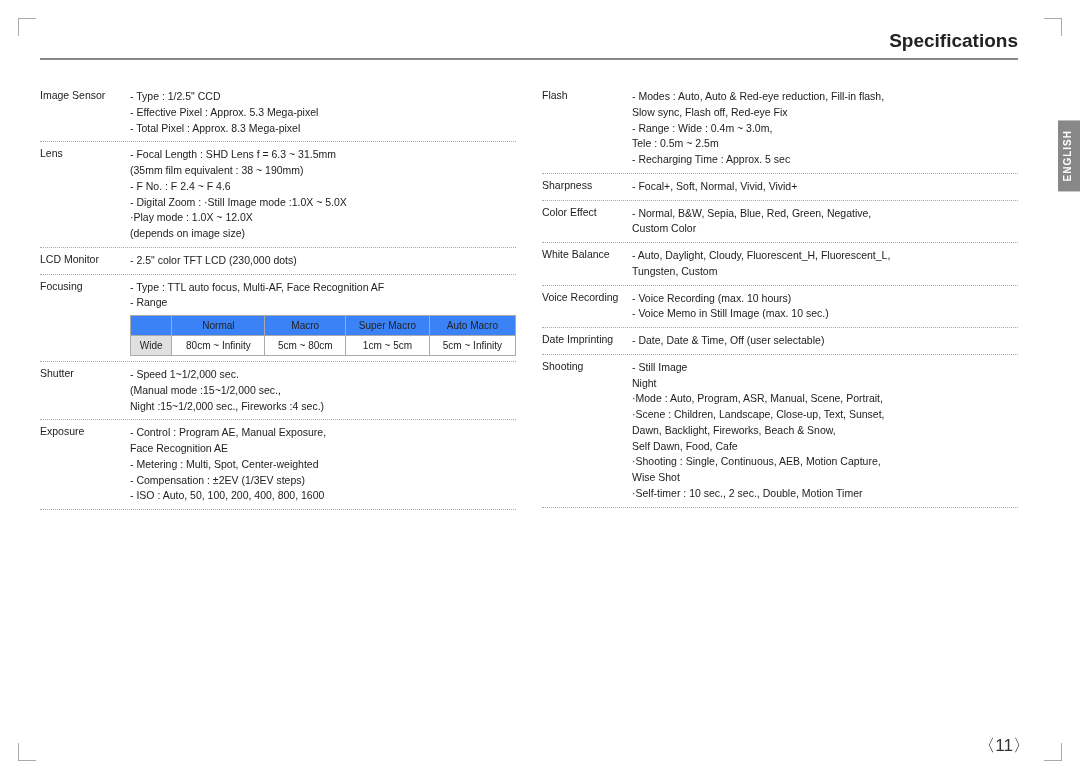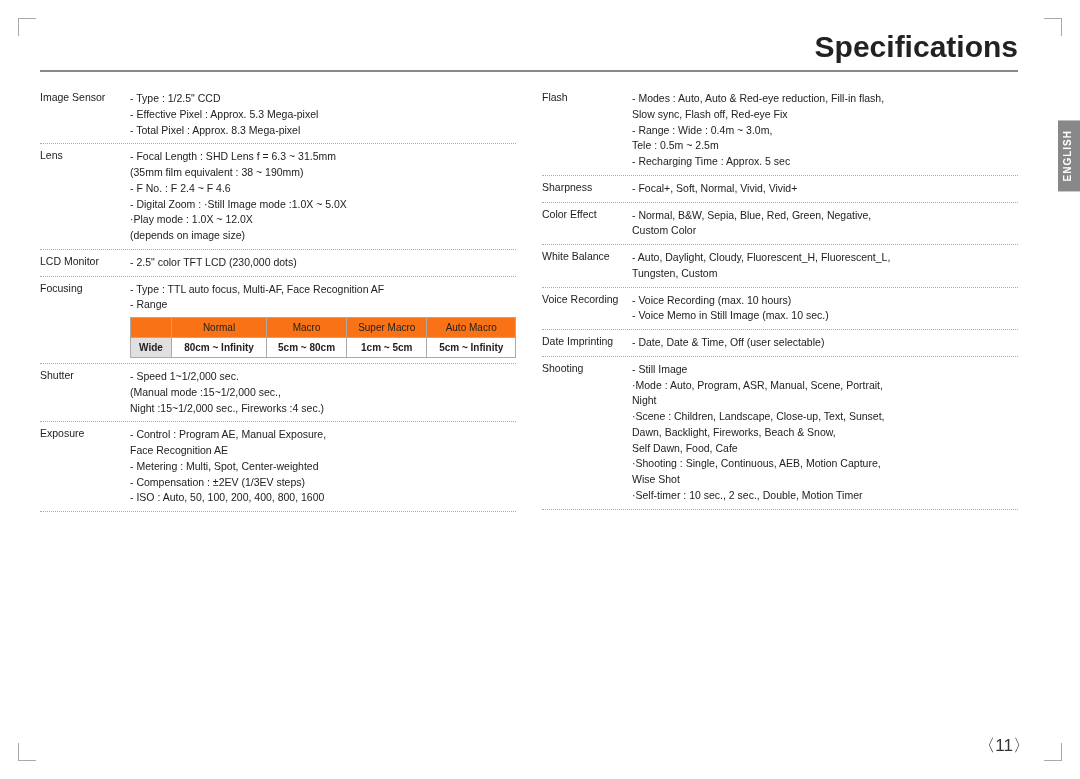--- a/index.html
+++ b/index.html
@@ -50,33 +50,33 @@
       top: 0;
       left: 0;
       right: 22px;
       bottom: 0;
       padding: 30px 40px 30px 40px;
     }
 
     
     .page-title {
       text-align: right;
-      font-size: 30px;
+      font-size: 19px;
       font-weight: bold;
       color: #222;
       margin-bottom: 6px;
       padding-bottom: 6px;
       border-bottom: 2px solid #888;
     }
 
     
     .two-col {
       display: flex;
       gap: 26px;
-      margin-top: 14px;
+      margin-top: 24px;
     }
     .col-left { flex: 1; }
     .col-right { flex: 1; }
 
     
     .spec-row {
       display: flex;
       border-bottom: 1px dotted #aaa;
       padding: 5px 0;
     }
@@ -99,24 +99,23 @@
     .focus-table {
       width: 100%;
       border-collapse: collapse;
       margin-top: 4px;
       font-size: 10px;
     }
     .focus-table th, .focus-table td {
       border: 1px solid #aaa;
       padding: 2px 5px;
       text-align: center;
-      font-weight: bold;
     }
     .focus-table th {
-      background: #f97316;
+      background: #3b82f6;
       font-weight: normal;
     }
     .focus-table td.row-label {
       background: #e0e0e0;
       text-align: center;
     }
 
     
     .page-number {
       position: absolute;
@@ -255,22 +254,22 @@
         <div class="spec-row">
           <div class="spec-label">Date Imprinting</div>
           <div class="spec-value">
             <div>- Date, Date &amp; Time, Off (user selectable)</div>
           </div>
         </div>
         <div class="spec-row">
           <div class="spec-label">Shooting</div>
           <div class="spec-value">
             <div>- Still Image</div>
+            <div>Night</div>
             <div>·Mode : Auto, Program, ASR, Manual, Scene, Portrait,</div>
-            <div>Night</div>
             <div>·Scene : Children, Landscape, Close-up, Text, Sunset,</div>
             <div>Dawn, Backlight, Fireworks, Beach &amp; Snow,</div>
             <div>Self Dawn, Food, Cafe</div>
             <div>·Shooting : Single, Continuous, AEB, Motion Capture,</div>
             <div>Wise Shot</div>
             <div>·Self-timer : 10 sec., 2 sec., Double, Motion Timer</div>
           </div>
         </div>
       </div>
   </div>

